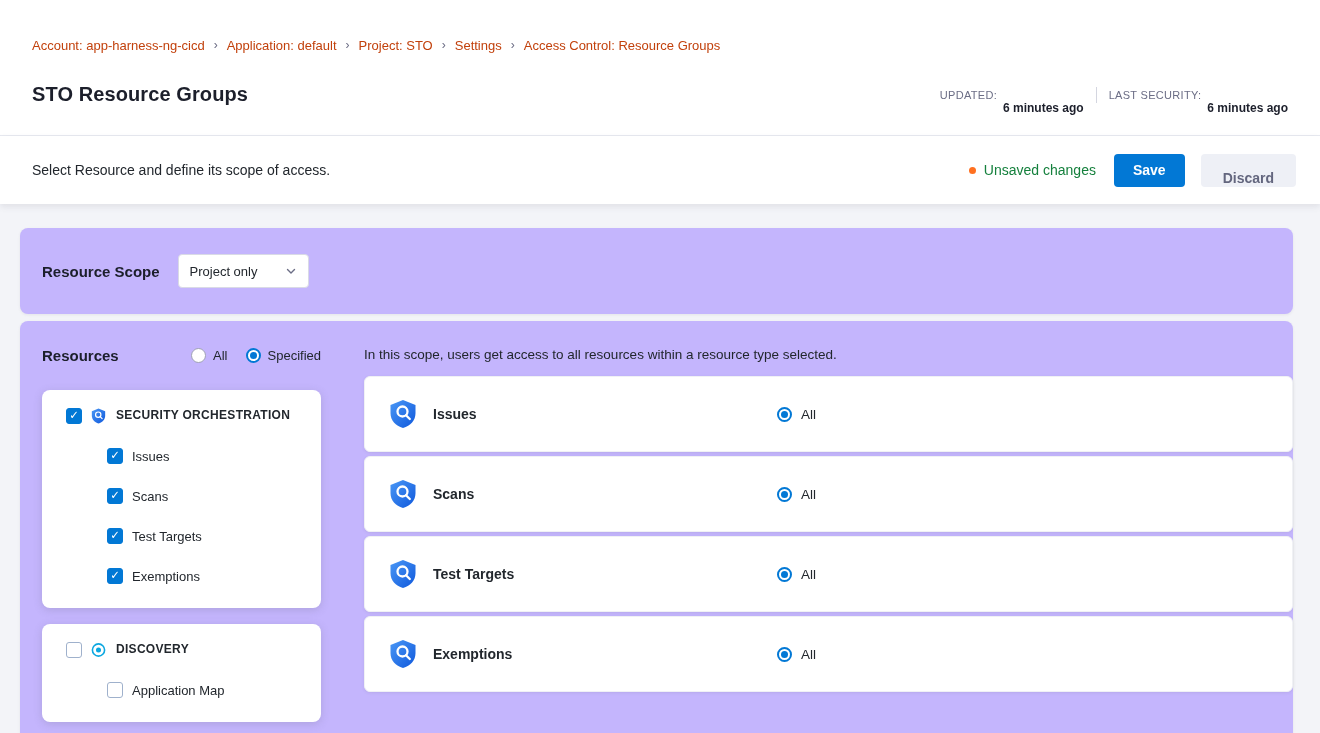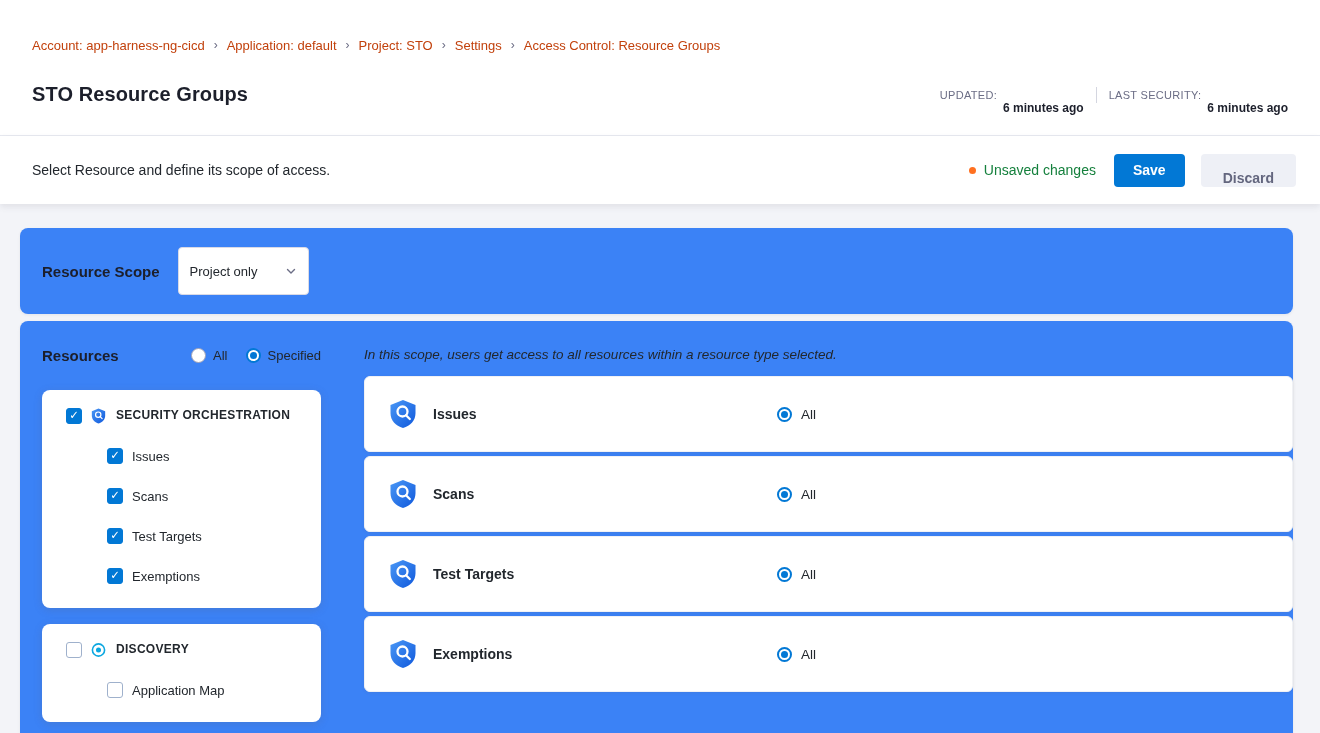--- a/index.html
+++ b/index.html
@@ -51,28 +51,28 @@
   .unsaved { display: flex; align-items: center; margin-right: 18px; }
   .unsaved-dot { width: 7px; height: 7px; border-radius: 50%; background: #ff7020; margin-right: 8px; }
   .unsaved-text { color: #15803d; font-size: 14px; }
   .btn { height: 33px; border: none; border-radius: 4px; font-family: inherit; font-size: 14px; font-weight: 700; cursor: pointer; }
   .btn-save { background: #0278d5; color: #fff; padding: 0 19px; margin-right: 16px; }
   .btn-discard { background: #eef0f6; color: #63667e; padding: 16px 22px; }
 
   
   .main { padding: 24px 27px 0 20px; }
   .card {
-    background: #3b82f6;
+    background: #c4b5fd;
     border-radius: 8px;
     box-shadow: 0 1px 3px rgba(96, 97, 112, 0.10);
   }
   .scope-card { height: 86px; display: flex; align-items: center; padding: 0 22px; }
   .scope-label { font-size: 15px; font-weight: 700; color: #1c1f2b; }
   .scope-select {
-    margin-left: 18px; width: 131px; height: 48px;
+    margin-left: 18px; width: 131px; height: 34px;
     border: 1px solid #d9dae6; border-radius: 4px; background: #fff;
     display: flex; align-items: center; justify-content: space-between;
     padding: 0 11px; font-size: 13px; color: #22272d; cursor: pointer;
   }
   .chev { display: flex; align-items: center; }
 
   .section2 { margin-top: 7px; display: flex; align-items: flex-start; min-height: 520px; }
 
   
   .left-col { width: 321px; flex-shrink: 0; padding: 26px 20px 24px 22px; }
@@ -111,21 +111,21 @@
   .checkbox.checked { background: #0278d5; border-color: #0278d5; }
   .checkbox.checked::after {
     content: "✓"; color: #fff; font-size: 11.5px; font-weight: 700; line-height: 1;
     font-family: "DejaVu Sans", sans-serif;
   }
 
   .group-icon-host svg { width: 15px; height: 16px; display: block; }
 
   
   .right-col { flex: 1; padding: 26px 0 24px 23px; }
-  .scope-desc { font-size: 13.5px; color: #22272d; margin-bottom: 14px; font-style: italic; }
+  .scope-desc { font-size: 13.5px; color: #22272d; margin-bottom: 14px; }
   .row {
     background: #fff; border: 1px solid #f0f1f5; border-radius: 6px;
     box-shadow: 0 1px 3px rgba(96, 97, 112, 0.12);
     height: 76px; display: flex; align-items: center;
     padding-left: 24px; margin-bottom: 4px;
   }
   .row-icon-host { width: 30px; display: flex; align-items: center; }
   .row-icon-host svg { width: 28px; height: 30px; display: block; }
   .row-label { font-size: 14px; font-weight: 700; color: #22272d; margin-left: 14px; width: 344px; }
   .row-access { display: flex; align-items: center; gap: 9px; }

